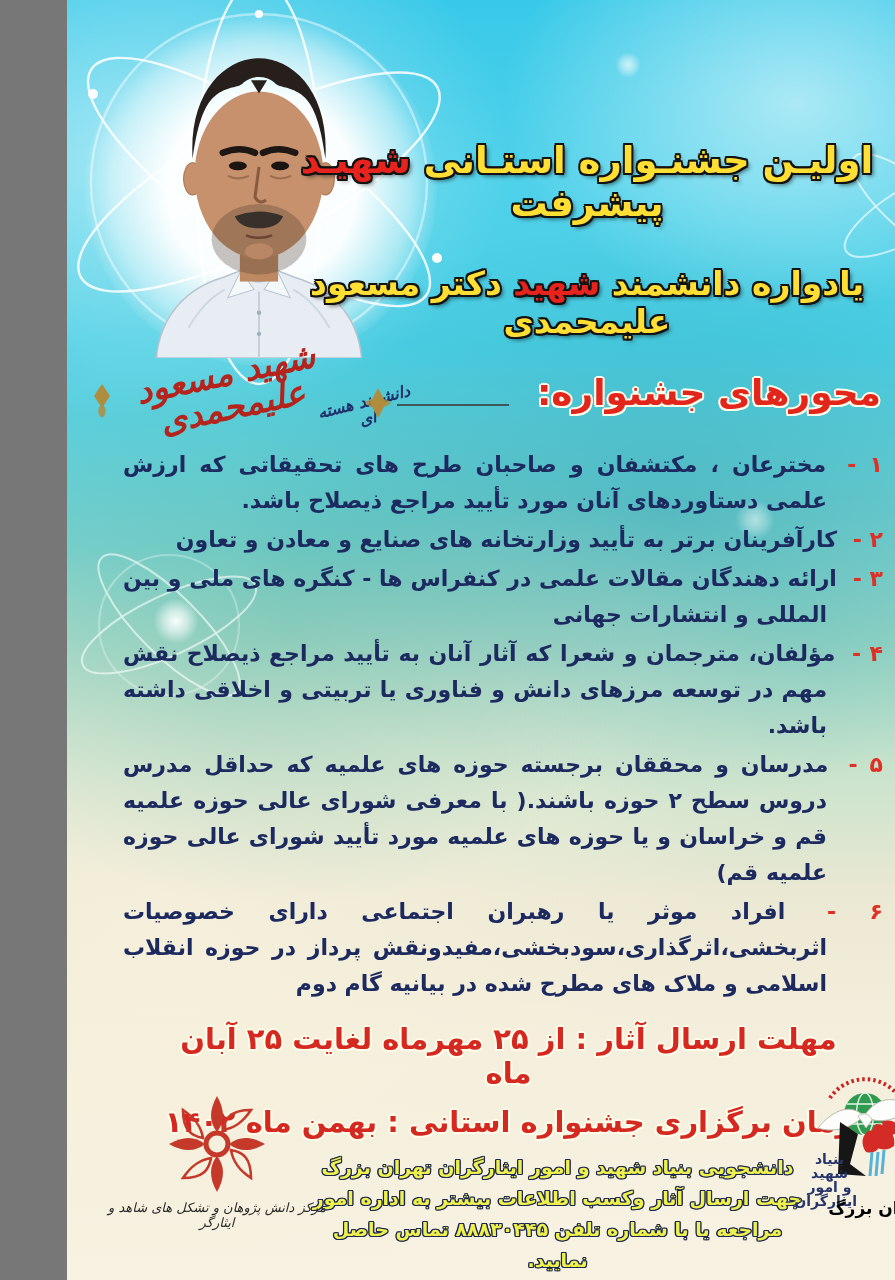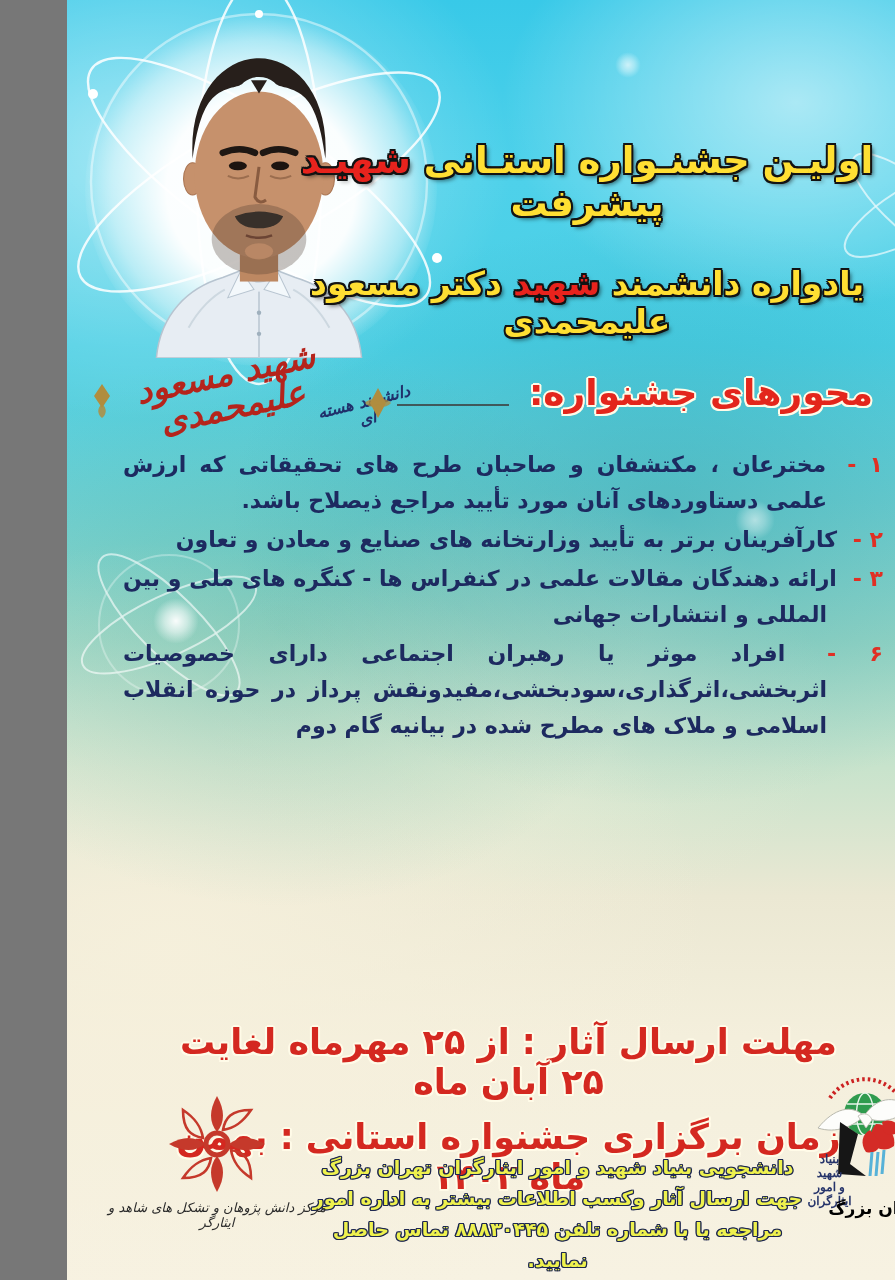--- a/index.html
+++ b/index.html
@@ -45,41 +45,41 @@
   .callig{position:absolute;left:22px;top:338px;width:440px;height:128px;direction:rtl;}
   .callig .name{position:absolute;left:20px;top:18px;width:240px;transform:rotate(-12deg);
     font-family:"DejaVu Serif","Liberation Serif",serif;font-style:italic;font-weight:bold;
     font-size:34px;color:#b5241c;text-align:center;line-height:1.0;}
   .callig .subtitle{position:absolute;left:222px;top:56px;width:110px;transform:rotate(-14deg);
     font-family:"DejaVu Serif","Liberation Serif",serif;font-style:italic;font-weight:bold;
     font-size:16px;color:#20306b;text-align:center;line-height:1.05;}
   .callig .orn{position:absolute;}
   .callig .rule{position:absolute;left:308px;top:66px;width:112px;height:2px;background:#3c3c3c;opacity:.8;}
   
-  .axes-heading{position:absolute;right:14px;top:372px;width:360px;text-align:center;
+  .axes-heading{position:absolute;right:14px;top:372px;width:360px;text-align:right;
     font-size:36px;font-weight:bold;color:#e3261c;letter-spacing:1px;}
   .axes{position:absolute;right:12px;left:56px;top:447px;list-style:none;margin:0;padding:0;
     font-size:22px;font-weight:bold;color:#1d2a60;line-height:36px;text-align:justify;text-align-last:right;}
   .axes li{padding-right:56px;text-indent:-56px;margin-bottom:3px;}
   .axes .num{color:#e02f24;margin-left:8px;}
   
   .schedule{position:absolute;left:95px;right:40px;top:1022px;text-align:center;
-    font-size:35px;font-weight:bold;color:#d42820;}
+    font-size:29px;font-weight:bold;color:#d42820;}
   .schedule .line{margin-bottom:15px;letter-spacing:0.5px;}
   
   .contact{position:absolute;left:243px;top:1152px;width:495px;text-align:center;
     font-size:19px;font-weight:bold;color:#eef14e;line-height:31px;}
   
   .logo-left{position:absolute;left:40px;top:1094px;width:220px;text-align:center;}
   .logo-left .emblem{display:block;margin:0 auto;}
   .logo-left .caption{margin-top:6px;font-size:13px;color:#2b2b2b;
     font-family:"DejaVu Serif","Liberation Serif",serif;font-style:italic;direction:rtl;}
   .logo-right{position:absolute;left:733px;top:1072px;width:155px;text-align:center;}
   .logo-right .org{position:absolute;right:98px;top:80px;width:55px;text-align:center;
-    font-size:12px;font-weight:bold;color:#27356b;line-height:14px;direction:rtl;font-family:Liberation Serif, serif;}
+    font-size:14px;font-weight:bold;color:#27356b;line-height:14px;direction:rtl;}
   .logo-right .city{position:absolute;left:0;top:126px;width:100%;
     font-size:17px;font-weight:bold;color:#000000;letter-spacing:2px;direction:rtl;}
 </style>
 </head>
 <body>
 
 <div class="poster">
 
   <div class="bg"></div>
 
@@ -195,20 +195,28 @@
     </li>
     <li>
       <span class="num">۲ -</span>
       <span>کارآفرینان برتر به تأیید وزارتخانه های صنایع و معادن و تعاون</span>
     </li>
     <li>
       <span class="num">۳ -</span>
       <span>ارائه دهندگان مقالات علمی در کنفراس ها - کنگره های ملی و بین المللی و انتشارات جهانی</span>
     </li>
     <li>
+      <span class="num">۴ -</span>
+      <span>مؤلفان، مترجمان و شعرا که آثار آنان به تأیید مراجع ذیصلاح نقش مهم در توسعه مرزهای دانش و فناوری یا تربیتی و اخلاقی داشته باشد.</span>
+    </li>
+    <li>
+      <span class="num">۵ -</span>
+      <span>مدرسان و محققان برجسته حوزه های علمیه که حداقل مدرس دروس سطح ۲ حوزه باشند.( با معرفی شورای عالی حوزه علمیه قم و خراسان و یا حوزه های علمیه مورد تأیید شورای عالی حوزه علمیه قم)</span>
+    </li>
+    <li>
       <span class="num">۶ -</span>
       <span>افراد موثر یا رهبران اجتماعی دارای خصوصیات اثربخشی،اثرگذاری،سودبخشی،مفیدونقش پرداز در حوزه انقلاب اسلامی و ملاک های مطرح شده در بیانیه گام دوم</span>
     </li>
   </ul>
 
   <div class="schedule">
     <div class="line o-white">مهلت ارسال آثار : از ۲۵ مهرماه لغایت ۲۵ آبان ماه</div>
     <div class="line o-white">زمان برگزاری جشنواره استانی : بهمن ماه ۱۴۰۲</div>
   </div>
 

